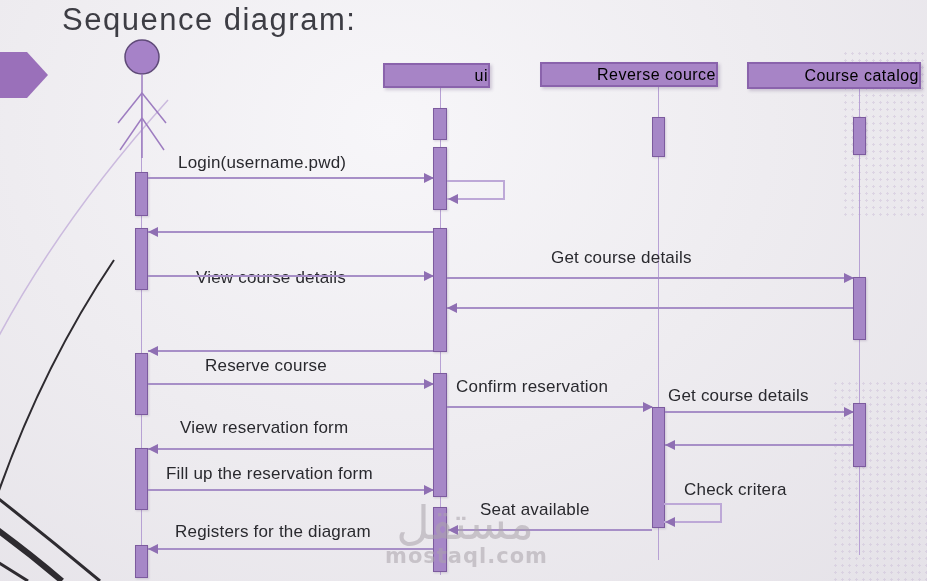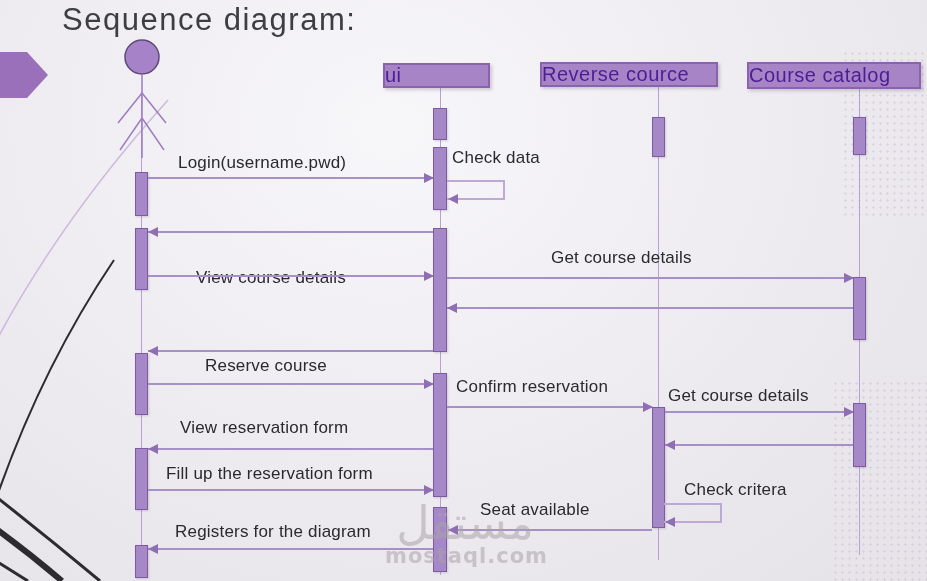--- a/index.html
+++ b/index.html
@@ -8,22 +8,22 @@
     background:radial-gradient(ellipse at 42% 22%, #f7f6f9 0%, #eeecf0 50%, #e5e2e8 100%);
     font-family:"Liberation Sans", sans-serif;
   }
   .title{
     position:absolute;left:62px;top:2px;font-size:31px;letter-spacing:1.5px;
     color:#3d3d44;font-weight:400;
   }
   .lifeline{position:absolute;width:1px;background:#b7a1d4;}
   .act{position:absolute;width:13px;background:#a687c7;border:1px solid #7c5b9e;box-sizing:border-box;box-shadow:1px 1px 2px rgba(110,90,130,.25);}
   .head-box{
-    position:absolute;display:flex;align-items:center;justify-content:flex-start;
-    background:#a784c6;border:2px solid #8a63ac;color:#4c1d95;font-size:20px;
+    position:absolute;display:flex;align-items:center;justify-content:flex-end;
+    background:#a784c6;border:2px solid #8a63ac;color:#000000;font-size:16px;
     letter-spacing:.5px;box-shadow:2px 2px 3px rgba(120,100,140,.3);box-sizing:border-box;
   }
   .msg{position:absolute;font-size:17px;color:#29292e;letter-spacing:.2px;white-space:nowrap;}
   .line{position:absolute;height:2px;background:#a78fc7;}
   .ah-r{position:absolute;width:0;height:0;border-top:5px solid transparent;border-bottom:5px solid transparent;border-left:10px solid #8f6fb3;}
   .ah-l{position:absolute;width:0;height:0;border-top:5px solid transparent;border-bottom:5px solid transparent;border-right:10px solid #8f6fb3;}
   .loop{position:absolute;border:2px solid #bda8d7;border-left:none;box-sizing:border-box;}
   .dots{position:absolute;background-image:radial-gradient(#cfc3da 1px, transparent 1.2px);background-size:7px 7px;opacity:.55;}
   .wm{position:absolute;text-align:center;color:#aaa4ab;opacity:.55;pointer-events:none;}
   .wm-logo{font-family:"DejaVu Sans", sans-serif;font-size:46px;font-weight:normal;line-height:1;}
@@ -92,21 +92,20 @@
   <div class="act" style="left:652px;top:407px;height:121px;"></div>
 
   <div class="act" style="left:853px;top:117px;height:38px;"></div>
   <div class="act" style="left:853px;top:277px;height:63px;"></div>
   <div class="act" style="left:853px;top:403px;height:64px;"></div>
 
   <div class="msg" style="left:178px;top:153px;">Login(username.pwd)</div>
   <div class="line" style="left:148px;top:177px;width:285px;"></div>
   <div class="ah-r" style="left:424px;top:173px;"></div>
 
-  <div class="msg" style="left:452px;top:148px;">Check data</div>
   <div class="loop" style="left:447px;top:180px;width:58px;height:20px;"></div>
   <div class="ah-l" style="left:448px;top:194px;"></div>
 
   <div class="line" style="left:148px;top:231px;width:285px;"></div>
   <div class="ah-l" style="left:148px;top:227px;"></div>
 
   <div class="msg" style="left:196px;top:268px;">View course details</div>
   <div class="line" style="left:148px;top:275px;width:285px;"></div>
   <div class="ah-r" style="left:424px;top:271px;"></div>
 

